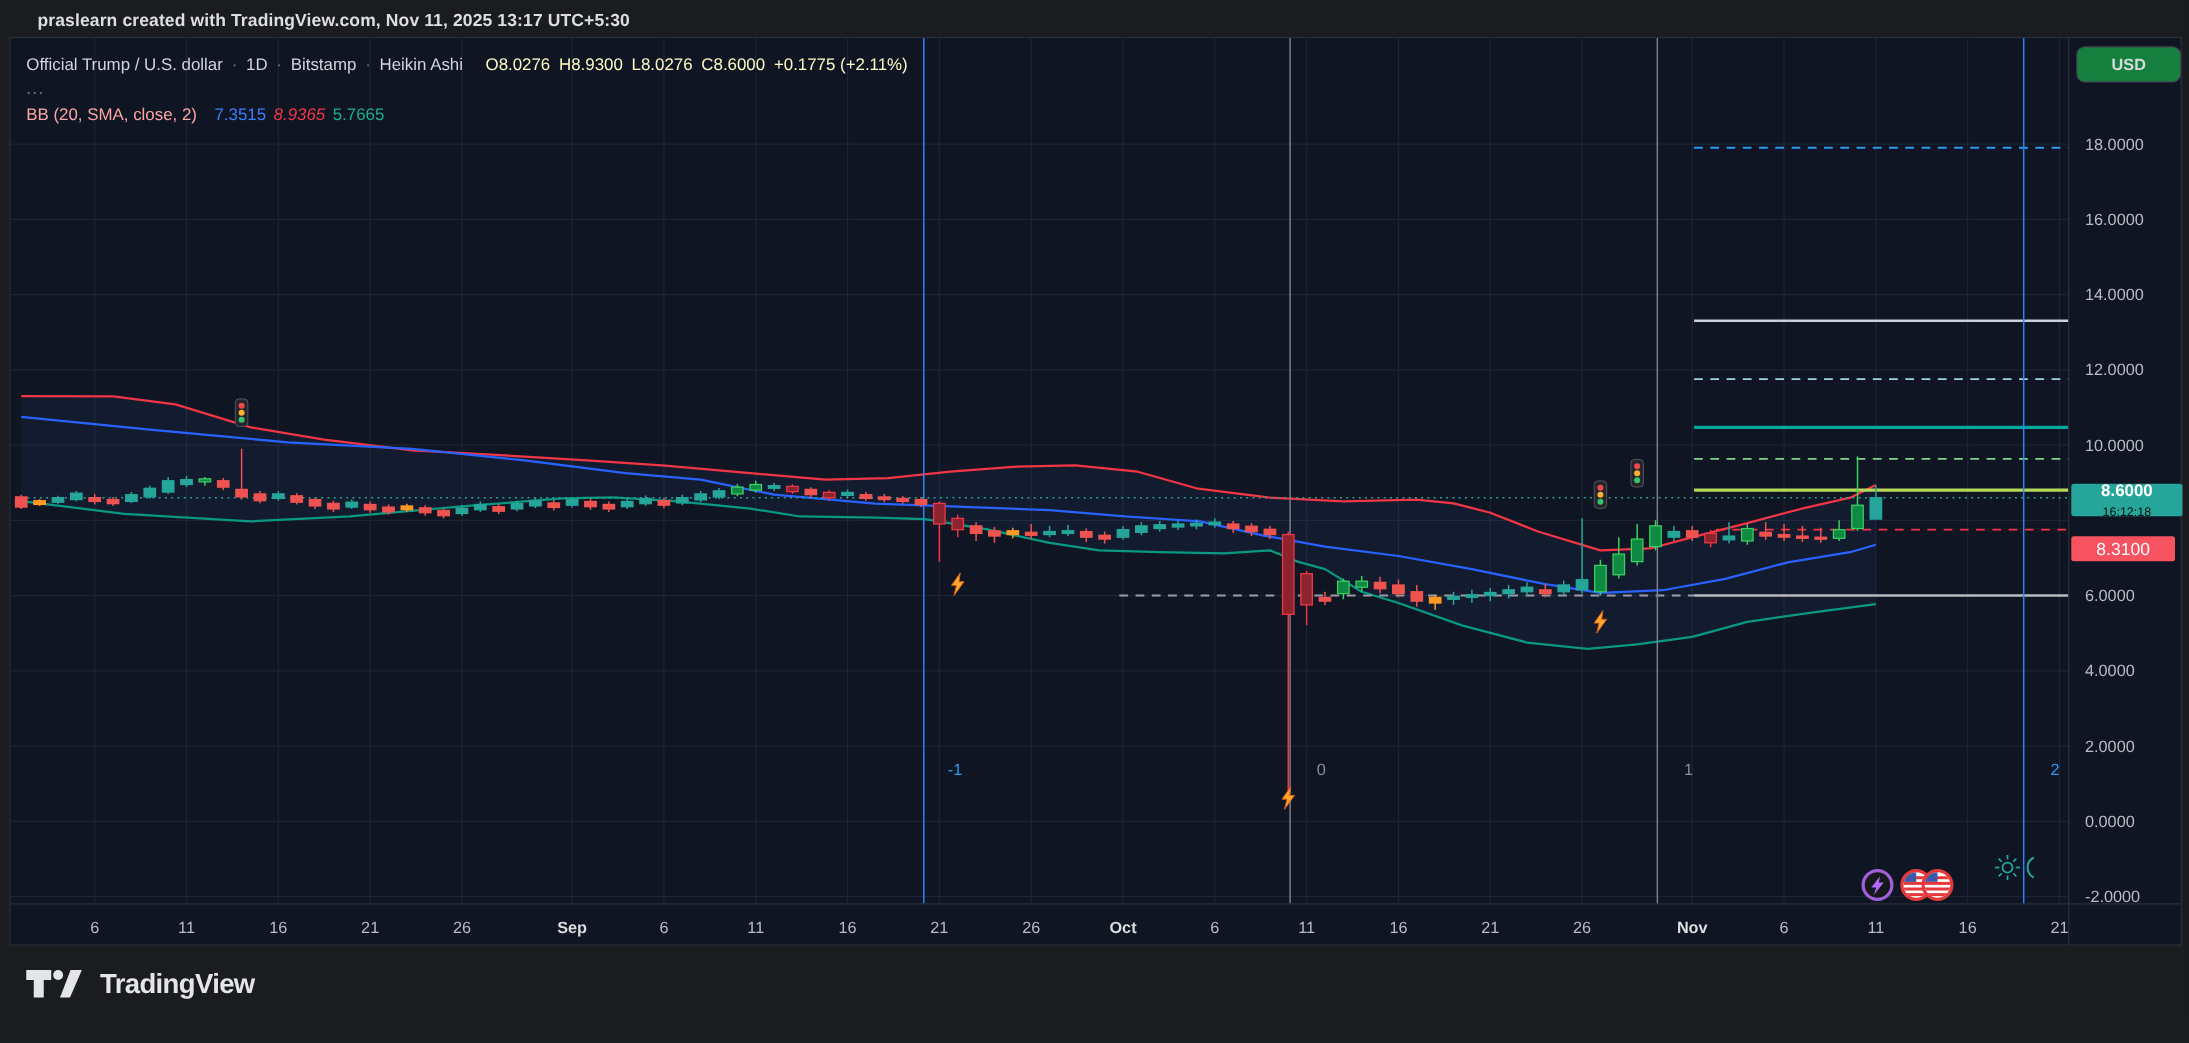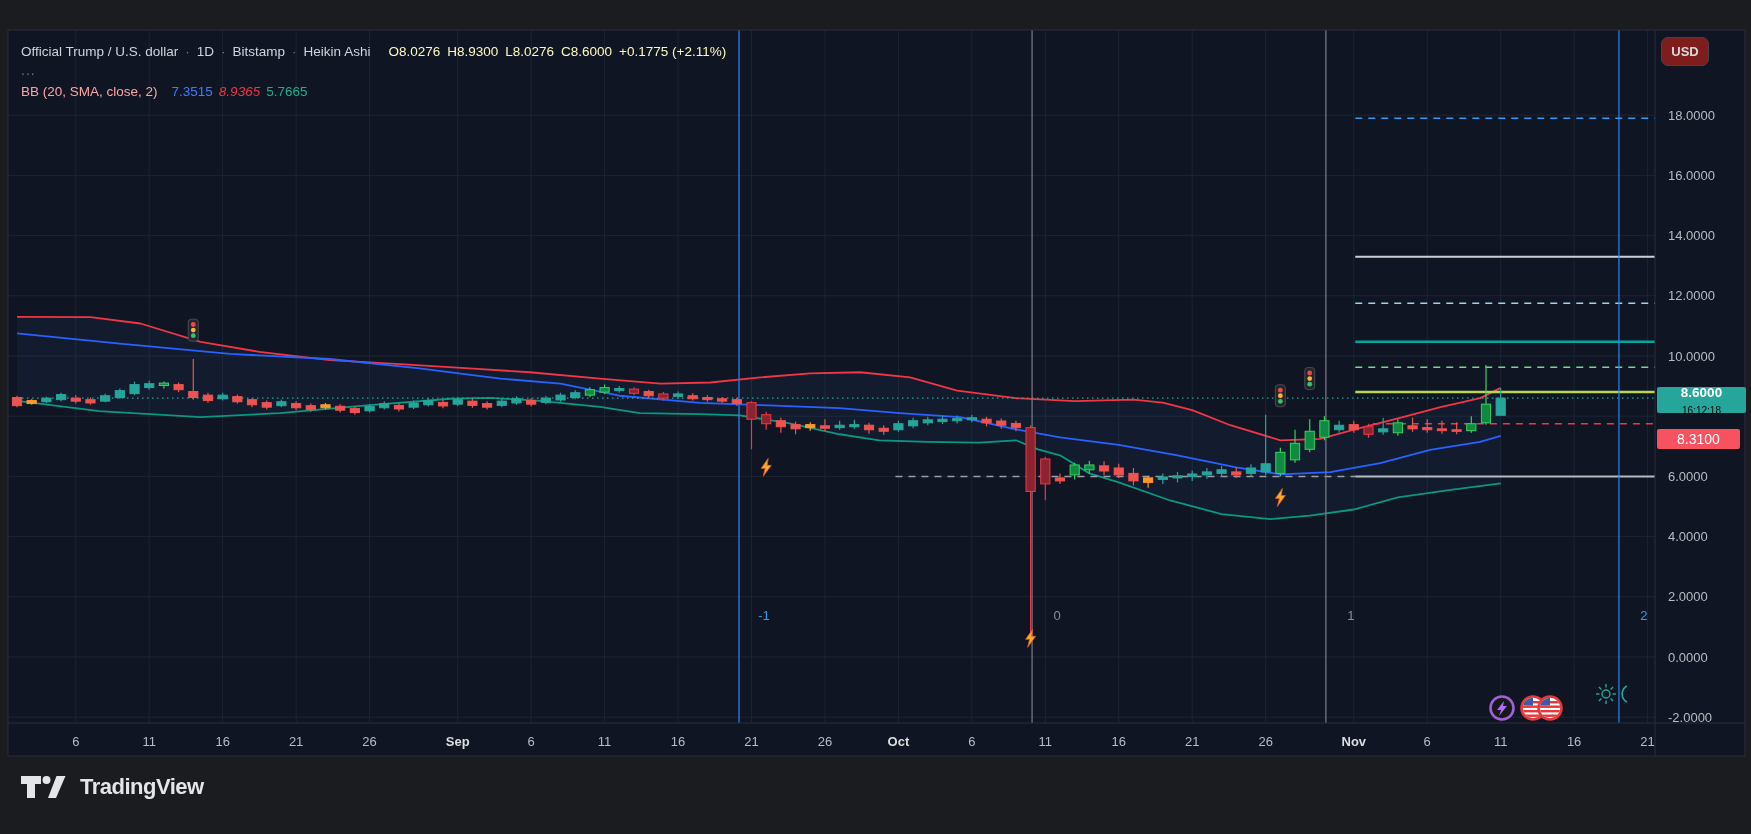--- a/index.html
+++ b/index.html
@@ -17,22 +17,22 @@
   .sep { color:#787b86; }
   .val-up { color:#fef9c3; }
   .dots { color:#787b86; font-size:14px; letter-spacing:1px; height:16px; line-height:10px; }
   .bbname { color:#fca5a5; }
   .bb-basis { color:#3b7eff; }
   .bb-upper { color:#f23645;font-style:italic; }
   .bb-lower { color:#1fae8d; }
   .legend .row2 { margin-top:3px; }
   .legend .row3 { margin-top:1px; }
 
-  .usd-btn { position:absolute; left:1661px; top:37px; width:48px; height:29px;
-    background:#7f1d1d; border:1px solid #42454f; border-radius:7px; color:#d8dade;
+  .usd-btn { position:absolute; left:1661px; top:37px; width:84px; height:29px;
+    background:#15803d; border:1px solid #42454f; border-radius:7px; color:#d8dade;
     font-size:13px; font-weight:600; display:flex; align-items:center; justify-content:center; }
 
   .badge { position:absolute; left:1657px; width:89px; color:#fff; z-index:5;
     display:flex; flex-direction:column; align-items:center; justify-content:center; }
   .badge-price { top:387px; height:26px; background:#26a69a; border-radius:2px; }
   .badge-price .p { font-size:13.5px; font-weight:700; line-height:20px; }
   .badge-price .cd { font-size:10px; color:#000000; opacity:.95; line-height:15px; }
   .badge-alert { top:429px; height:20px; background:#f7525f; border-radius:2px; width:83px; }
   .badge-alert .p { font-size:14px; font-weight:400; }
 
@@ -429,20 +429,21 @@
           <line x1="1599.5" y1="694" x2="1596" y2="694" stroke="#26a69a" stroke-width="1.4"></line>
           <line x1="1601.4038059222873" y1="689.4038059222875" x2="1598.9289321881345" y2="686.9289321881346" stroke="#26a69a" stroke-width="1.4"></line>
           <line x1="1606" y1="687.5" x2="1606" y2="684" stroke="#26a69a" stroke-width="1.4"></line>
           <line x1="1610.5961940777127" y1="689.4038059222875" x2="1613.0710678118655" y2="686.9289321881345" stroke="#26a69a" stroke-width="1.4"></line>
           <path d="M1627,686 a9,9 0 0 0 0,16" fill="none" stroke="#26a69a" stroke-width="1.6"></path>
         </g>
       </g>
   </svg>
 
   
+  <div class="hdr">praslearn created with TradingView.com, Nov 11, 2025 13:17 UTC+5:30</div>
 
   
   <div class="legend">
     <div class="row row1">
       <span>Official Trump / U.S. dollar</span>
       <span class="sep">·</span>
       <span>1D</span>
       <span class="sep">·</span>
       <span>Bitstamp</span>
       <span class="sep">·</span>

